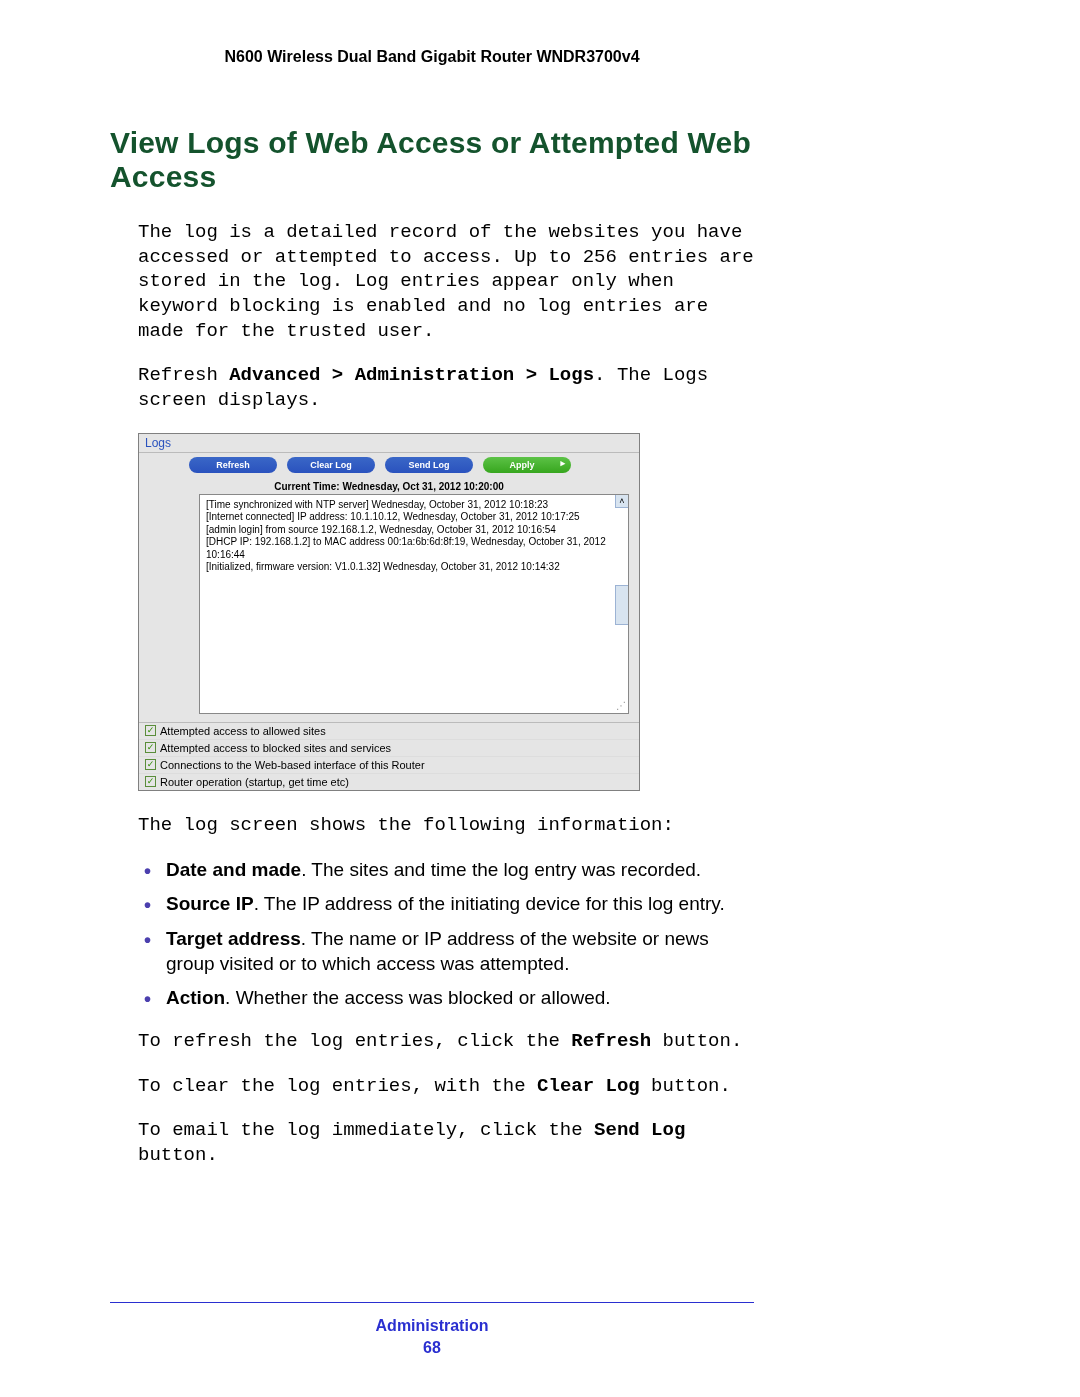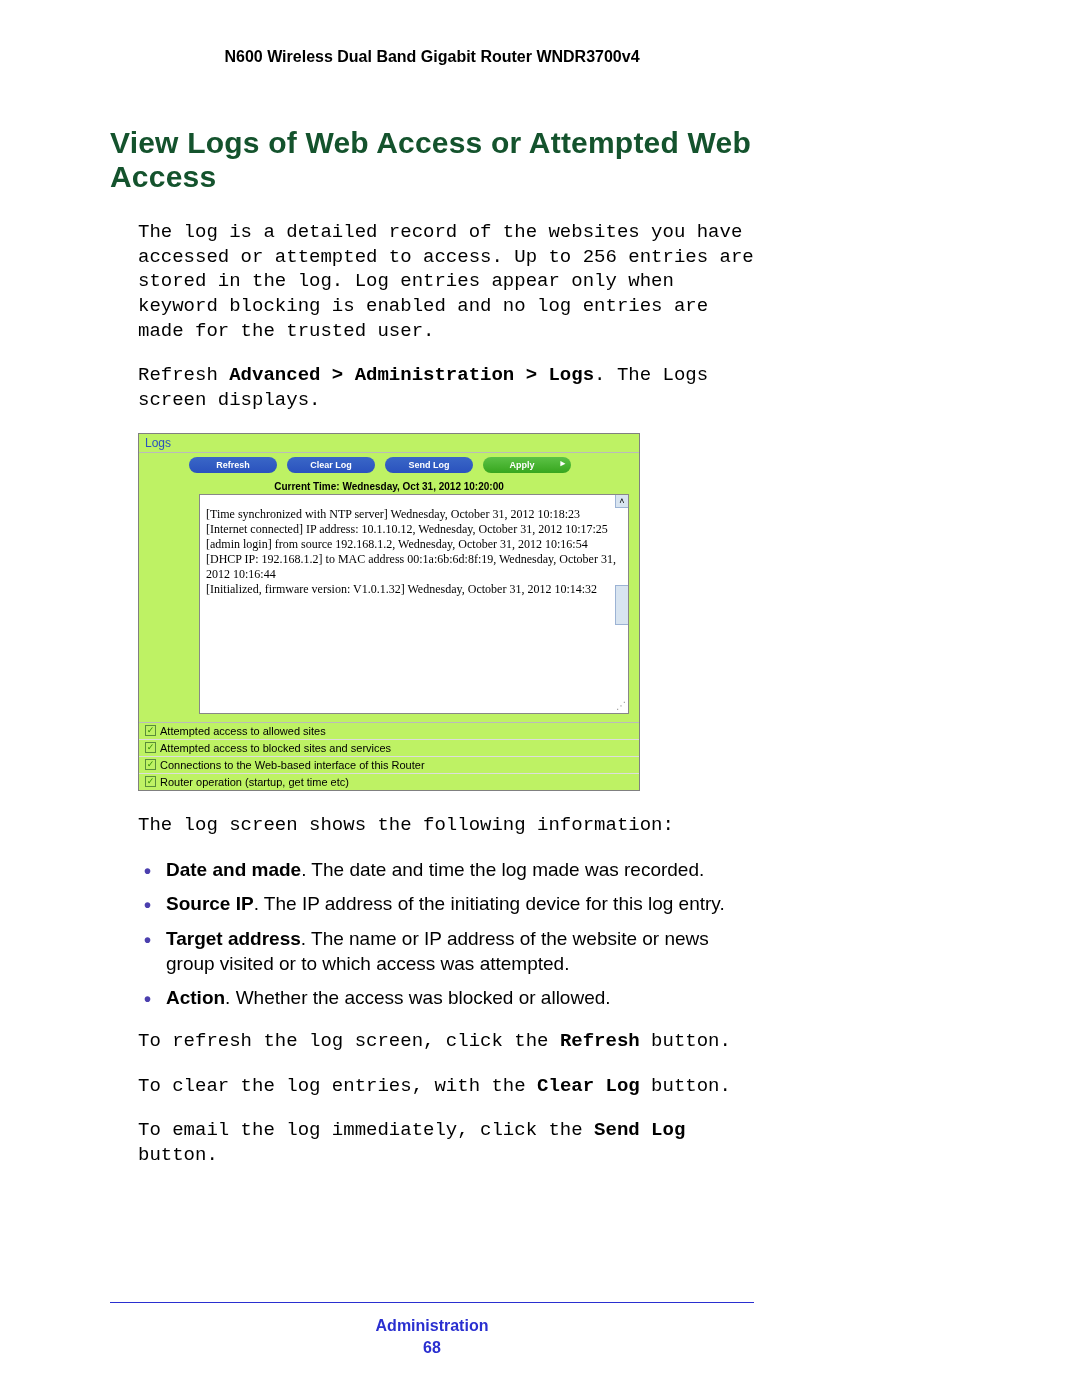--- a/index.html
+++ b/index.html
@@ -59,21 +59,21 @@
     left: 6px;
     top: 0;
     color: #4B3FAE;
     font-size: 20px;
     font-weight: bold;
   }
   .screenshot-frame {
     margin: 0 0 22px 28px;
     width: 500px;
     border: 1px solid #808080;
-    background: #bef264;
+    background: #e5e5e5;
     font-family: Tahoma, Arial, sans-serif;
   }
   .logs-tab {
     font-size: 12px;
     color: #2a52be;
     padding: 2px 6px 2px 6px;
     border-bottom: 1px solid #bbb;
   }
   .toolbar {
     display: flex;
@@ -117,28 +117,27 @@
   }
   .log-area {
     border: 1px solid #888;
     background: #fff;
     height: 220px;
     box-sizing: border-box;
     overflow: hidden;
     position: relative;
   }
   .log-text {
-    font-family: Liberation Serif, serif;
-    font-size: 12px;
+    font-family: Liberation Sans, sans-serif;
+    font-size: 10px;
     line-height: 1.25;
     padding: 4px 6px;
     white-space: pre-wrap;
     word-break: break-word;
     color: #000;
-    margin-top: 8px;
   }
   .scroll-up, .scroll-handle {
     position:absolute;
     right: -1px;
     width:14px;
     background:#d8e4f0;
     border:1px solid #9cb3d4;
     box-sizing:border-box;
   }
   .scroll-up { top:-1px; height:14px; font-size:9px; text-align:center; line-height:12px; }
@@ -246,28 +245,28 @@
       <div class="row">
         <span class="chk">✓</span>
         <span>Router operation (startup, get time etc)</span>
       </div>
     </div>
   </div>
 
   <p class="body-text indent">The log screen shows the following information:</p>
 
   <ul class="bullets">
-    <li><span class="bold">Date and made</span><span>. The date and time the log made was recorded.</span></li>
+    <li><span class="bold">Date and made</span><span>. The sites and time the log entry was recorded.</span></li>
     <li><span class="bold">Source IP</span><span>. The IP address of the initiating device for this log entry.</span></li>
     <li><span class="bold">Target address</span><span>. The name or IP address of the website or news group visited or to which access was attempted.</span></li>
     <li><span class="bold">Action</span><span>. Whether the access was blocked or allowed.</span></li>
   </ul>
 
   <p class="body-text indent">
-    <span>To refresh the log screen, click the </span><span class="bold">Refresh</span><span> button.</span>
+    <span>To refresh the log entries, click the </span><span class="bold">Refresh</span><span> button.</span>
   </p>
   <p class="body-text indent">
     <span>To clear the log entries, with the </span><span class="bold">Clear Log</span><span> button.</span>
   </p>
   <p class="body-text indent">
     <span>To email the log immediately, click the </span><span class="bold">Send Log</span><span> button.</span>
   </p>
 
   <div class="footer-area">
     <div class="footer-line"></div>

